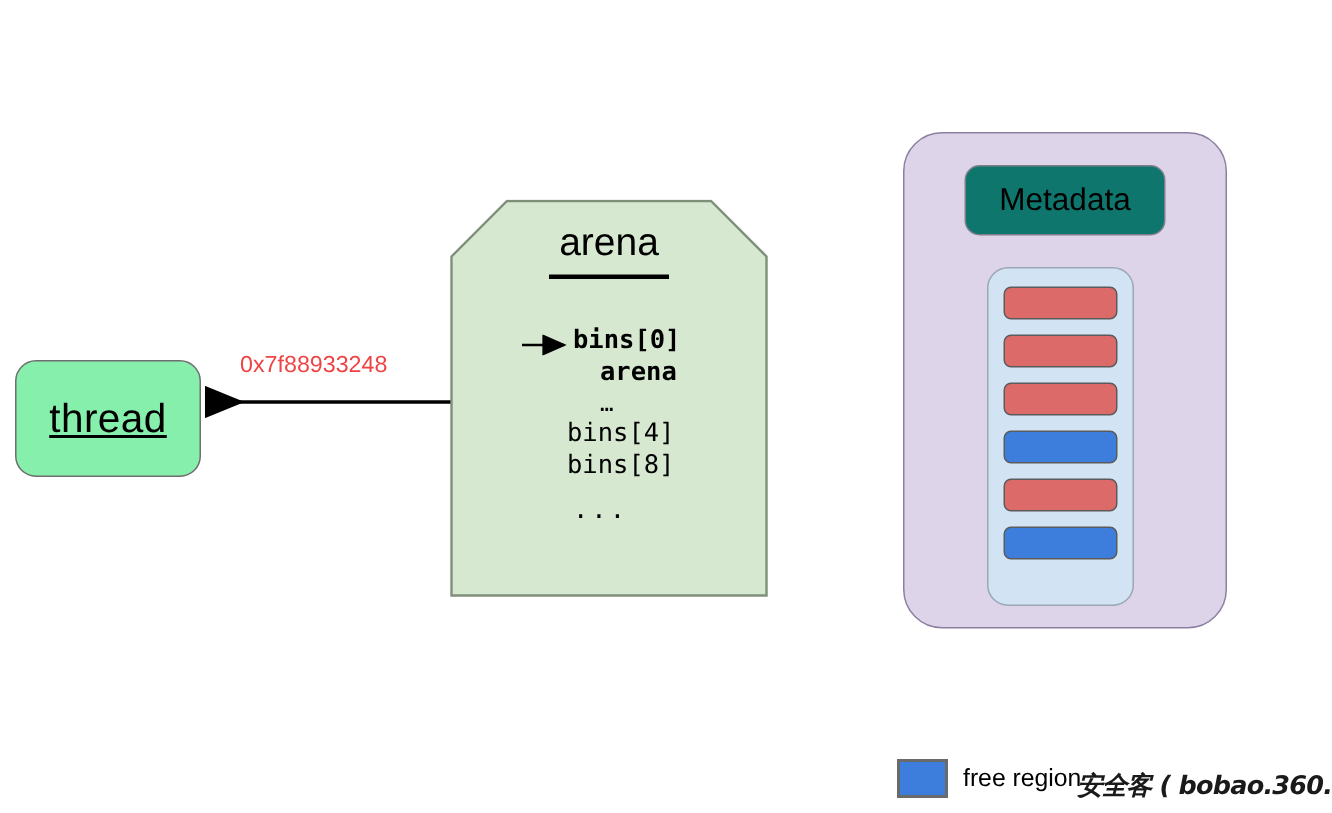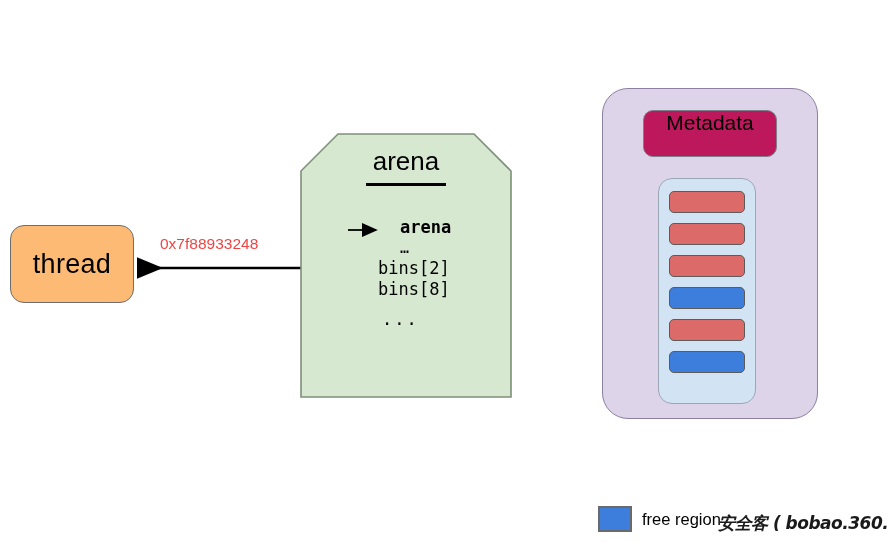--- a/index.html
+++ b/index.html
@@ -17,30 +17,31 @@
 
   .canvas {
     position: absolute;
     inset: 0;
   }
 
   
   .thread-box {
     position: absolute;
     left: 10px;
-    top: 225px;
+    top: 240px;
     width: 124px;
     height: 78px;
-    background: #fdba74;
+    background: #86efac;
     border: 1.6px solid #6e6e6e;
     border-radius: 14px;
     box-sizing: border-box;
     display: flex;
     align-items: center;
     justify-content: center;
+    text-decoration: underline;
   }
   .thread-label {
     font-size: 27px;
     color: #000000;
     font-family: "Liberation Sans", sans-serif;
     letter-spacing: 0.3px;
   }
 
   
   .ptr-arrow {
@@ -149,26 +150,26 @@
     border: 1.4px solid #8d7fa0;
     border-radius: 26px;
     box-sizing: border-box;
   }
   .metadata-box {
     position: absolute;
     left: 643px;
     top: 110px;
     width: 134px;
     height: 47px;
-    background: #be185d;
+    background: #0f766e;
     border: 1.4px solid #7f7f8c;
     border-radius: 10px;
     box-sizing: border-box;
     display: flex;
-    align-items: flex-start;
+    align-items: center;
     justify-content: center;
   }
   .metadata-label {
     font-size: 21px;
     color: #000000;
     font-family: "Liberation Sans", sans-serif;
   }
   .mem-column {
     position: absolute;
     left: 658px;
@@ -265,23 +266,24 @@
     <svg class="inner-arrow" viewBox="0 0 38 14">
       <defs>
         <marker id="arrowhead-right" markerWidth="9" markerHeight="8" refX="8" refY="4" orient="auto">
           <path d="M0,0 L0,8 L9,4 Z" fill="#000000"></path>
         </marker>
       </defs>
       <line x1="0" y1="7" x2="28" y2="7" stroke="#000000" stroke-width="1.8" marker-end="url(#arrowhead-right)"></line>
     </svg>
 
     <div class="arena-rows">
+      <div class="arena-row row-bins0">bins[0]</div>
       <div class="arena-row row-runcur">arena</div>
       <div class="arena-row row-dots-mid">…</div>
-      <div class="arena-row row-bin">bins[2]</div>
+      <div class="arena-row row-bin">bins[4]</div>
       <div class="arena-row row-bin">bins[8]</div>
       <div class="arena-row row-dots-end">...</div>
     </div>
   </div>
 
   <div class="mem-outer"></div>
 
   <div class="metadata-box">
     <span class="metadata-label">Metadata</span>
   </div>

